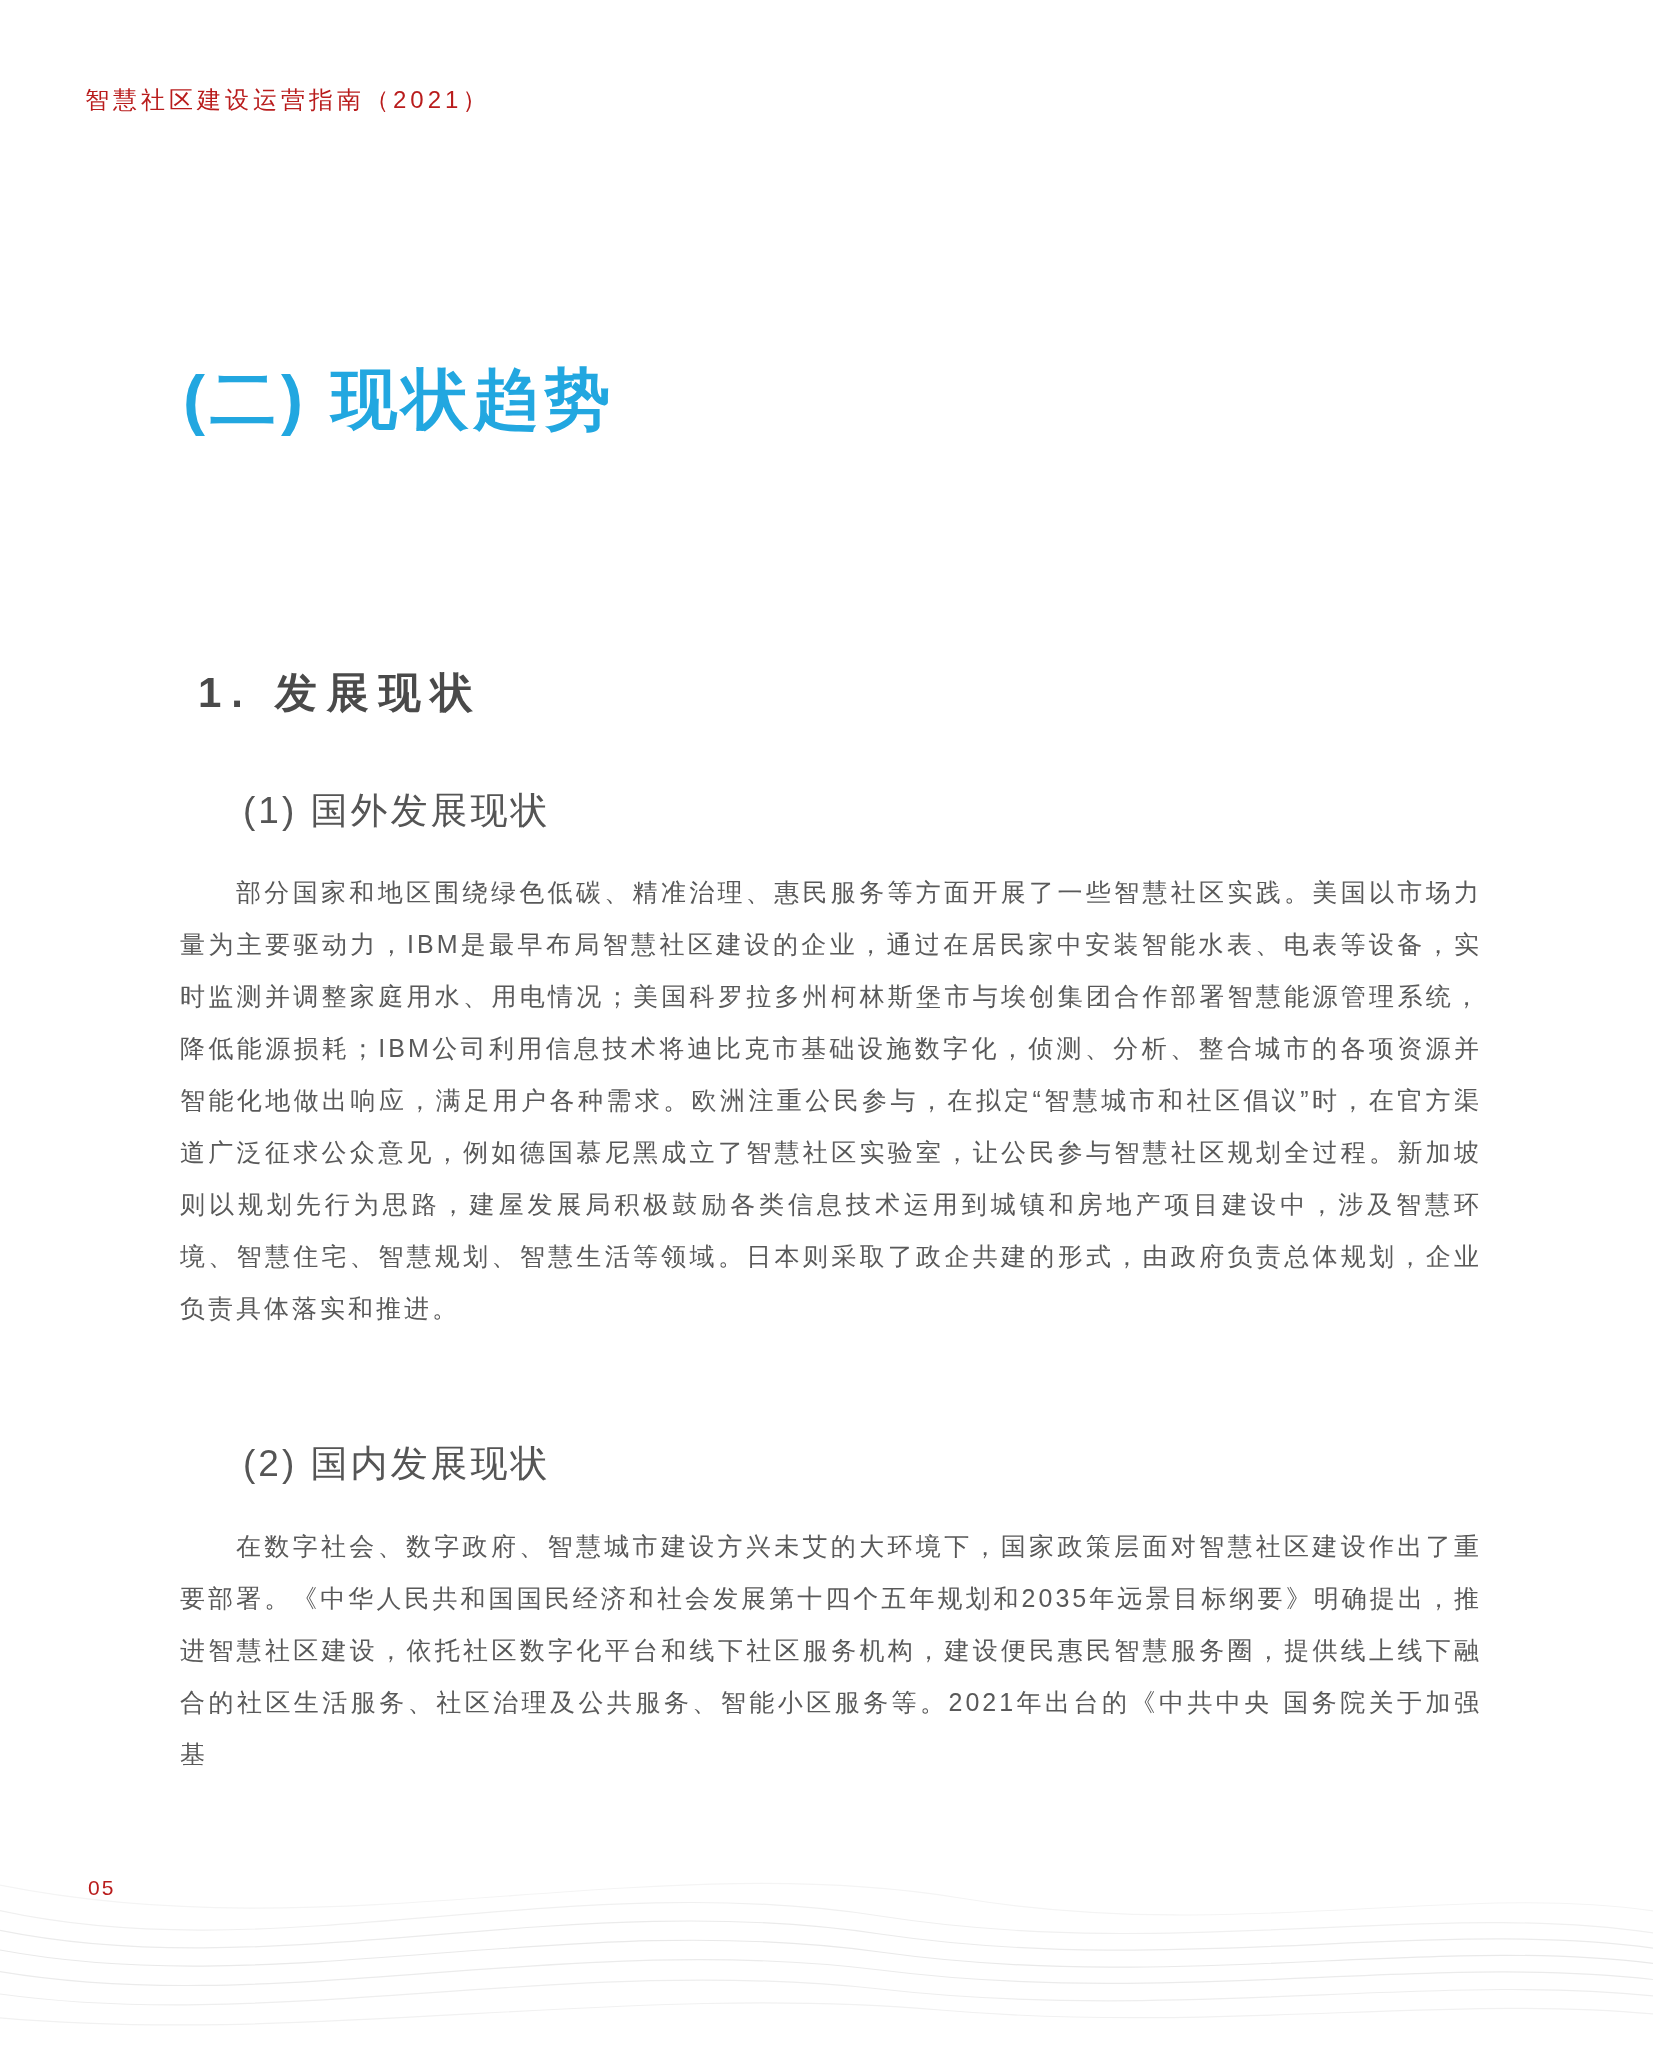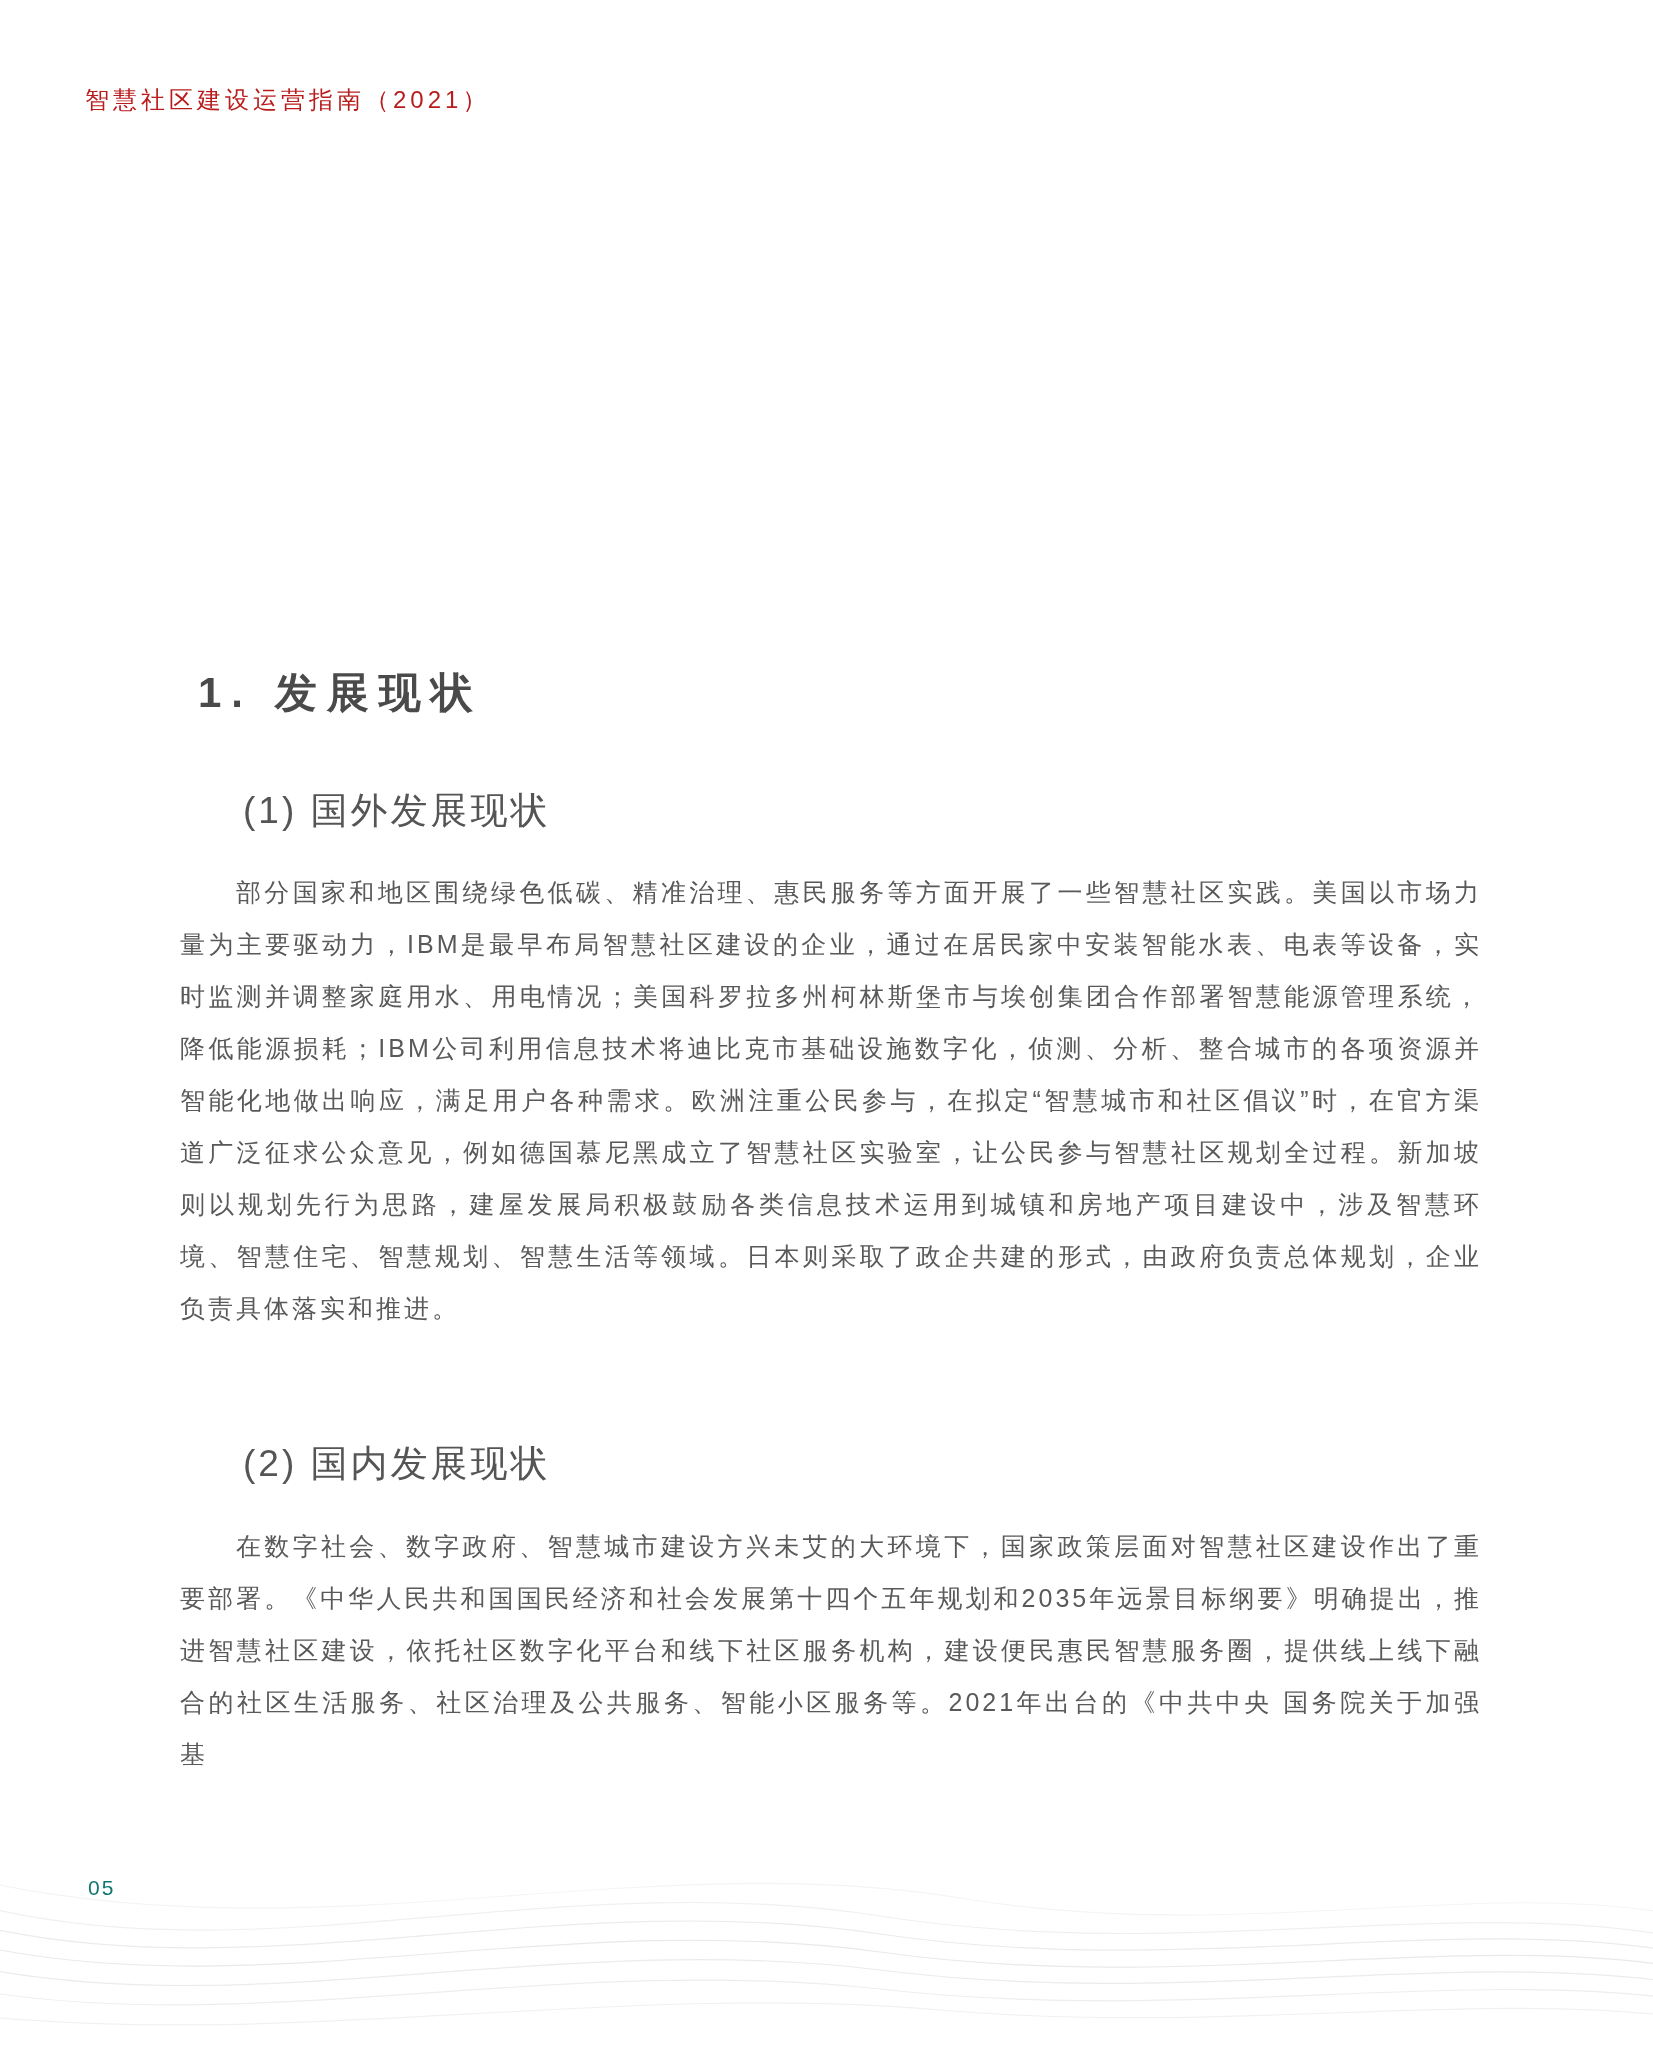--- a/index.html
+++ b/index.html
@@ -67,21 +67,21 @@
     text-indent: 56px;
   }
   .para1 { top: 866px; }
   .para2 { top: 1520px; }
   .page-number {
     position: absolute;
     left: 88px;
     top: 1876px;
     font-size: 21px;
     letter-spacing: 2px;
-    color: #0f766e;
+    color: #b91c1c;
   }
   .waves {
     position: absolute;
     left: 0;
     bottom: 0;
     width: 1653px;
     height: 260px;
     pointer-events: none;
   }
   .waves path {
@@ -89,20 +89,21 @@
     stroke-width: 1.2;
   }
 </style>
 </head>
 <body>
 
 <div class="page">
 
   <div class="doc-header">智慧社区建设运营指南（2021）</div>
 
+  <h1 class="chapter-title">(二) 现状趋势</h1>
 
   <h2 class="section-title">1. 发展现状</h2>
 
   <h3 class="subsection-heading sub1">(1) 国外发展现状</h3>
 
   <p class="body-para para1">部分国家和地区围绕绿色低碳、精准治理、惠民服务等方面开展了一些智慧社区实践。美国以市场力量为主要驱动力，IBM是最早布局智慧社区建设的企业，通过在居民家中安装智能水表、电表等设备，实时监测并调整家庭用水、用电情况；美国科罗拉多州柯林斯堡市与埃创集团合作部署智慧能源管理系统，降低能源损耗；IBM公司利用信息技术将迪比克市基础设施数字化，侦测、分析、整合城市的各项资源并智能化地做出响应，满足用户各种需求。欧洲注重公民参与，在拟定“智慧城市和社区倡议”时，在官方渠道广泛征求公众意见，例如德国慕尼黑成立了智慧社区实验室，让公民参与智慧社区规划全过程。新加坡则以规划先行为思路，建屋发展局积极鼓励各类信息技术运用到城镇和房地产项目建设中，涉及智慧环境、智慧住宅、智慧规划、智慧生活等领域。日本则采取了政企共建的形式，由政府负责总体规划，企业负责具体落实和推进。</p>
 
   <h3 class="subsection-heading sub2">(2) 国内发展现状</h3>
 
   <p class="body-para para2">在数字社会、数字政府、智慧城市建设方兴未艾的大环境下，国家政策层面对智慧社区建设作出了重要部署。《中华人民共和国国民经济和社会发展第十四个五年规划和2035年远景目标纲要》明确提出，推进智慧社区建设，依托社区数字化平台和线下社区服务机构，建设便民惠民智慧服务圈，提供线上线下融合的社区生活服务、社区治理及公共服务、智能小区服务等。2021年出台的《中共中央 国务院关于加强基</p>

